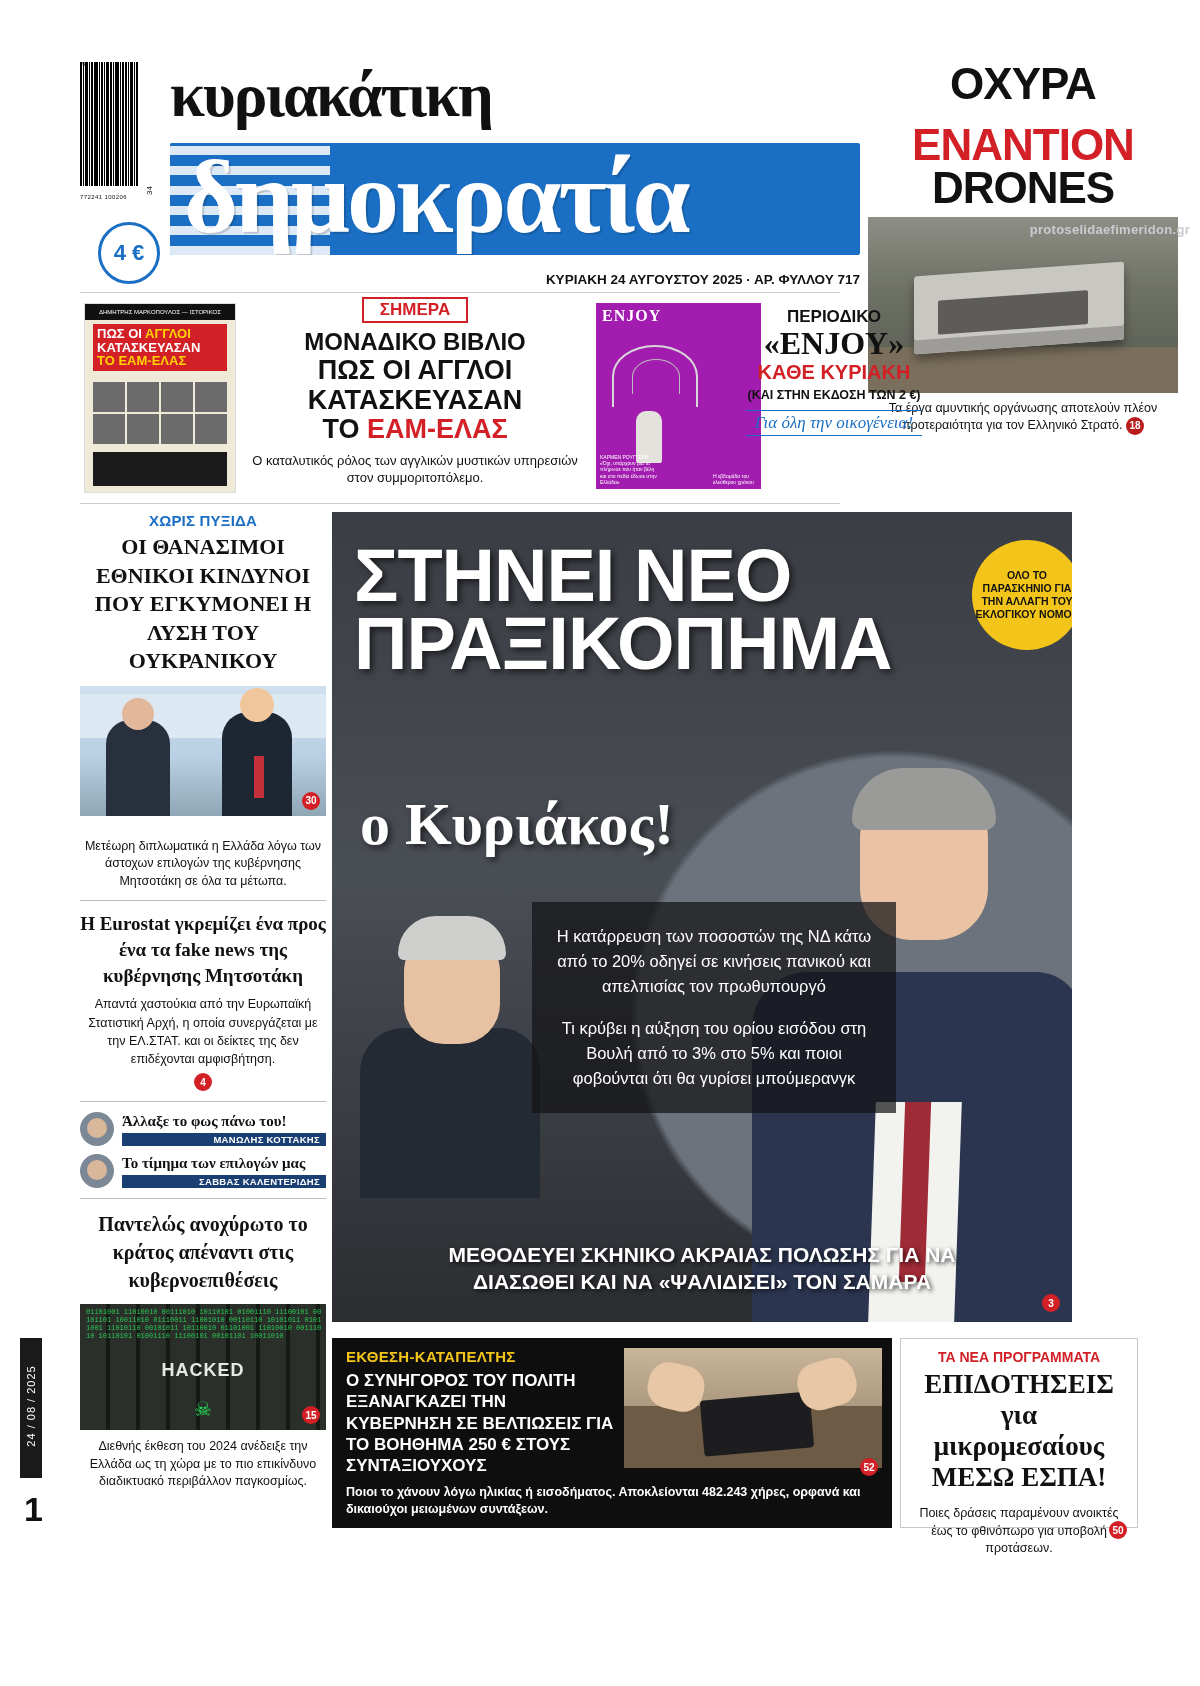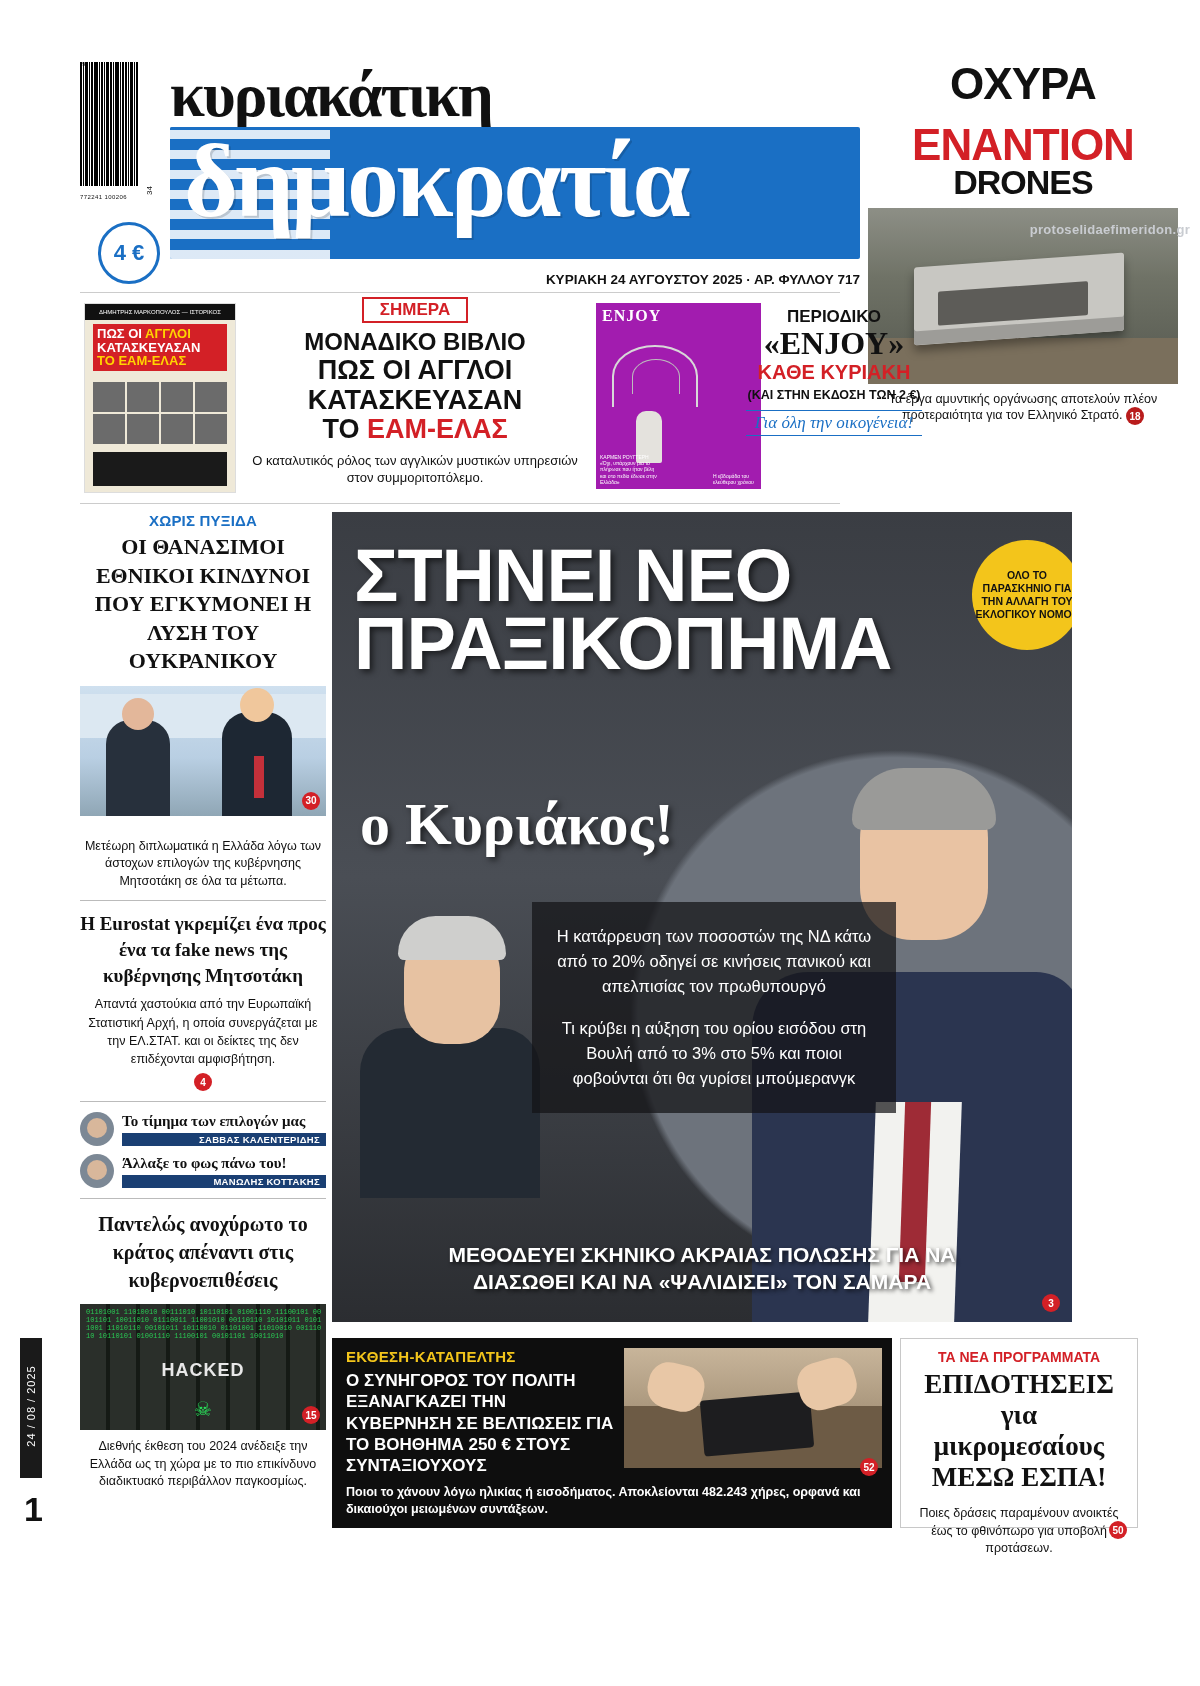--- a/index.html
+++ b/index.html
@@ -17,37 +17,37 @@
   .barcode .bars{position:absolute;inset:0 10px 16px 0;display:flex;gap:1px;align-items:stretch;}
   .barcode .bars i{display:block;background:#000;}
   .barcode .bnum{position:absolute;left:2px;top:-1px;font-size:6px;}
   .barcode .side{position:absolute;right:-2px;bottom:16px;font-size:8px;transform:rotate(-90deg);transform-origin:right bottom;}
   .barcode .btxt{position:absolute;left:0;bottom:2px;font-size:6px;letter-spacing:.4px;}
 
   
   .masthead{position:absolute;left:170px;top:64px;width:690px;height:190px;}
   .mast-top{font-size:63px;font-weight:bold;letter-spacing:-2px;color:#111;line-height:1;
     font-family:"Liberation Serif",serif;}
-  .mast-band{margin-top:0;background:#1a6fc4;height:132px;border-radius:2px;position:relative;overflow:hidden;}
+  .mast-band{margin-top:16px;background:#1a6fc4;height:112px;border-radius:2px;position:relative;overflow:hidden;}
   .mast-band .stripes{position:absolute;left:0;top:0;width:160px;height:100%;
      background:repeating-linear-gradient(0deg,#ffffff 0 9px,#1a6fc4 9px 20px);opacity:.85;}
   .mast-band .word{position:absolute;left:14px;top:-6px;font-size:104px;color:#fff;font-weight:bold;
      font-family:"Liberation Serif",serif;letter-spacing:-3px;text-shadow:2px 2px 0 rgba(0,0,0,.15);}
   .price{position:absolute;left:98px;top:222px;width:56px;height:56px;border-radius:50%;background:#fff;
      border:3px solid #1a6fc4;color:#1a6fc4;font-weight:bold;font-size:22px;display:flex;align-items:center;justify-content:center;}
   .issueline{position:absolute;left:460px;top:272px;width:400px;text-align:right;font-size:13.5px;font-weight:bold;color:#111;}
 
   
   .watermark{position:absolute;right:10px;top:222px;font-size:13px;color:#c9ccd1;font-weight:bold;letter-spacing:.3px;z-index:60;}
 
   
   .topright{position:absolute;left:868px;top:62px;width:310px;}
   .tr-l1{font-size:44px;font-weight:bold;color:#111;line-height:.98;letter-spacing:-1px;text-align:center;}
   .tr-l2{font-size:44px;font-weight:bold;color:#d32026;line-height:.98;letter-spacing:-1px;text-align:center;margin-top:18px;}
-  .tr-l3{font-size:34px;font-weight:bold;color:#111;line-height:.98;letter-spacing:-1px;text-align:center;}
+  .tr-l3{font-size:44px;font-weight:bold;color:#111;line-height:.98;letter-spacing:-1px;text-align:center;}
   .tr-photo{margin-top:8px;height:176px;background:linear-gradient(180deg,#8d8f86 0%,#6f7266 40%,#55584f 100%);position:relative;overflow:hidden;}
   .tr-photo .slab{position:absolute;left:46px;top:52px;width:210px;height:78px;background:#c8c7c2;
      box-shadow:inset 0 -14px 0 #9d9c98,0 6px 10px rgba(0,0,0,.35);border-radius:3px;transform:skewY(-4deg);}
   .tr-photo .slab:after{content:"";position:absolute;left:24px;top:26px;width:150px;height:34px;background:#5d5c58;border-radius:2px;}
   .tr-photo .ground{position:absolute;left:0;bottom:0;width:100%;height:46px;background:#7a6f5c;}
   .tr-cap{font-size:12.5px;text-align:center;line-height:1.35;margin-top:7px;color:#111;}
   .badge{display:inline-flex;align-items:center;justify-content:center;width:18px;height:18px;border-radius:50%;
      background:#b91c1c;color:#fff;font-size:10px;font-weight:bold;}
   .badge.red{background:#d32026;}
 
@@ -296,29 +296,29 @@
     <div class="lc-body">Απαντά χαστούκια από την Ευρωπαϊκή Στατιστική Αρχή, η οποία συνεργάζεται με την ΕΛ.ΣΤΑΤ. και οι δείκτες της δεν επιδέχονται αμφισβήτηση.</div>
     <div class="cent" style="margin-top:4px;">
       <span class="badge red">4</span>
     </div>
 
     <div class="hr"></div>
 
     <div class="colrow">
       <div class="face"></div>
       <div style="flex:1">
-        <div class="txt">Το τίμημα των επιλογών μας</div>
-        <div class="colrow-name">ΣΑΒΒΑΣ ΚΑΛΕΝΤΕΡΙΔΗΣ</div>
+        <div class="txt">Άλλαξε το φως πάνω του!</div>
+        <div class="colrow-name">ΜΑΝΩΛΗΣ ΚΟΤΤΑΚΗΣ</div>
       </div>
     </div>
     <div class="colrow">
       <div class="face"></div>
       <div style="flex:1">
-        <div class="txt">Άλλαξε το φως πάνω του!</div>
-        <div class="colrow-name">ΜΑΝΩΛΗΣ ΚΟΤΤΑΚΗΣ</div>
+        <div class="txt">Το τίμημα των επιλογών μας</div>
+        <div class="colrow-name">ΣΑΒΒΑΣ ΚΑΛΕΝΤΕΡΙΔΗΣ</div>
       </div>
     </div>
 
     <div class="hr"></div>
 
     <div class="lc-head3">Παντελώς ανοχύρωτο το κράτος απέναντι στις κυβερνοεπιθέσεις</div>
     <div class="hacked">
       <div class="keys"></div>
       <div class="code">01101001 11010010 00111010 10110101 01001110 11100101 00101101 10011010 01110011 11001010 00110110 10101011 01011001 11010110 00101011 10110010 01101001 11010010 00111010 10110101 01001110 11100101 00101101 10011010</div>
       <div class="word">HACKED</div>

